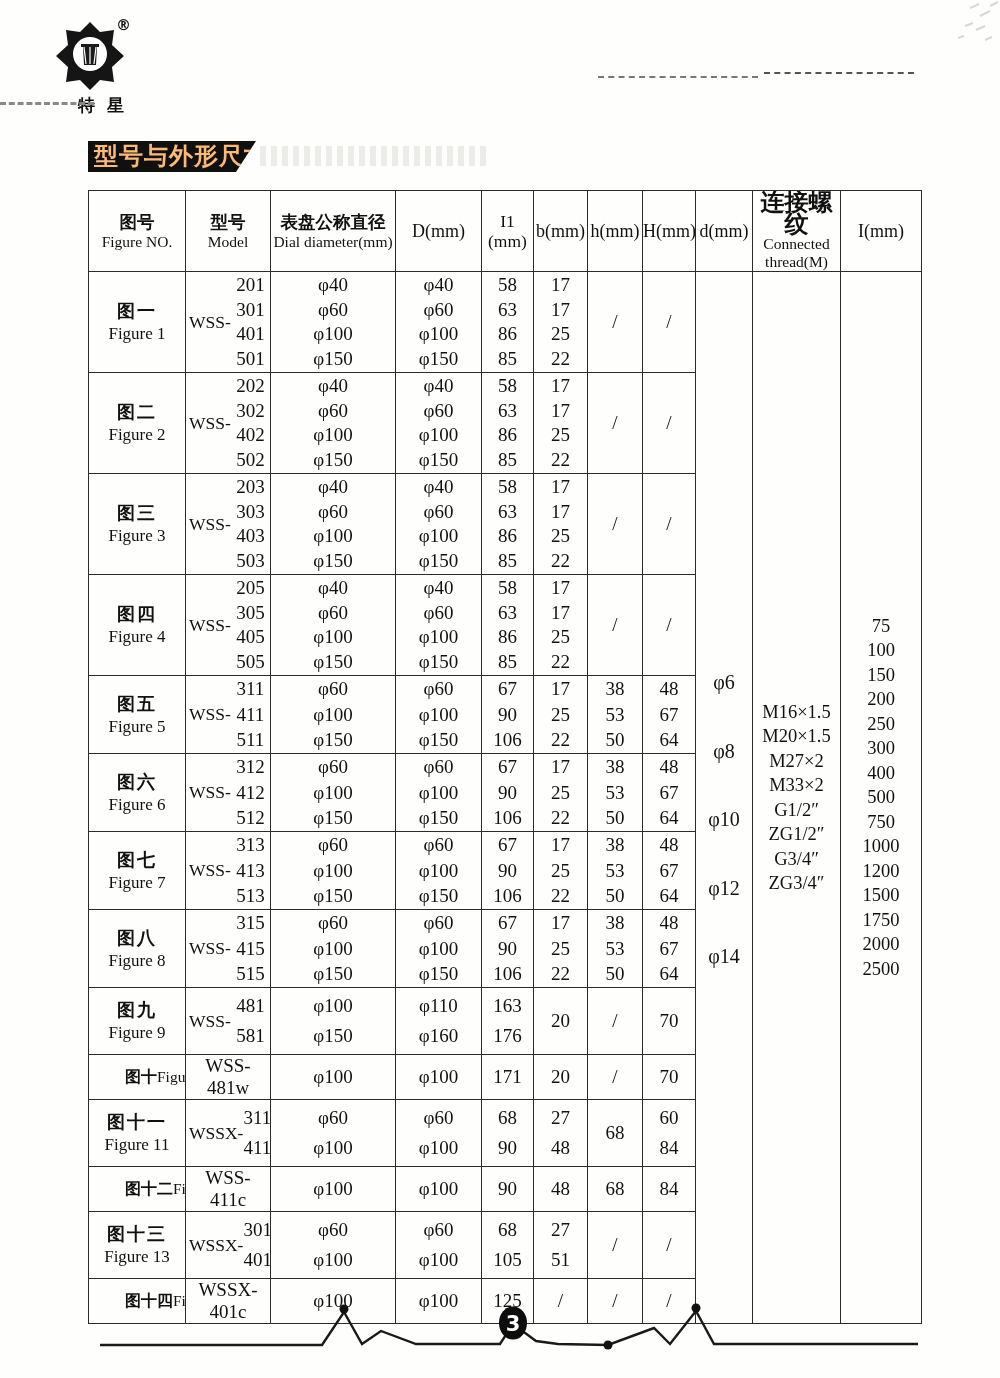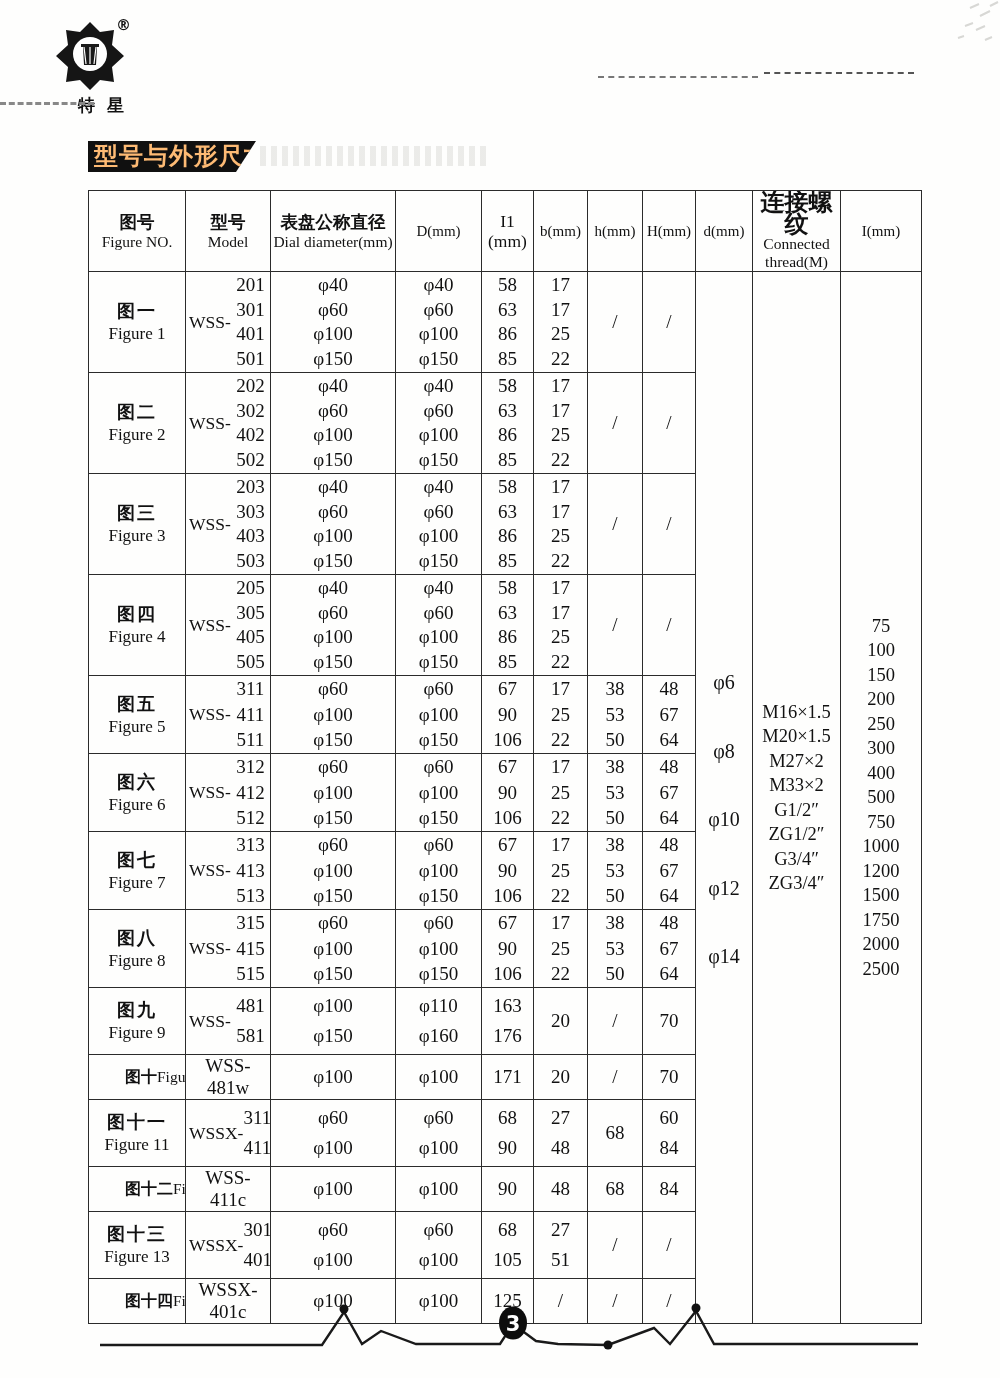--- a/index.html
+++ b/index.html
@@ -40,21 +40,21 @@
                 opacity:.5;}
 
   
   table.dim{position:absolute;left:88px;top:190px;border-collapse:collapse;table-layout:fixed;
             width:833px;}
   table.dim td,table.dim th{border:1.6px solid #2b2b2b;padding:0;text-align:center;
             vertical-align:middle;font-size:19px;font-weight:normal;overflow:hidden;}
   tr.hdr{height:64px;}
   .hz{font-weight:bold;font-size:17.5px;line-height:22px;}
   .he{font-size:15.5px;line-height:18px;}
-  .hsingle{font-size:15px;}
+  .hsingle{font-size:18px;}
   .h2l{font-size:17.5px;line-height:20px;}
 
   tr.lines-1{height:39px;}
   tr.lines-2{height:67px;}
   tr.lines-3{height:78px;}
   tr.lines-4{height:101px;}
 
   .stack{display:flex;flex-direction:column;justify-content:center;align-items:center;}
   tr.lines-2 .stack>div{line-height:30px;}
   tr.lines-3 .stack>div{line-height:25.5px;}

